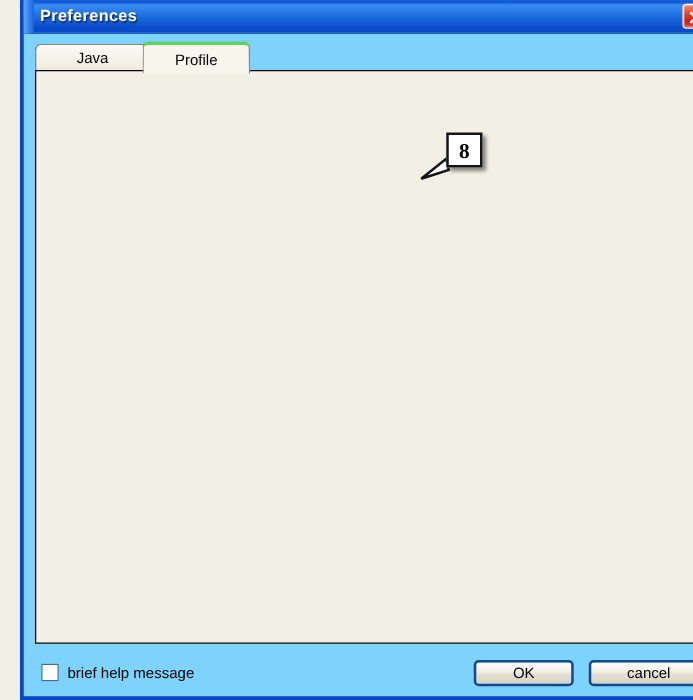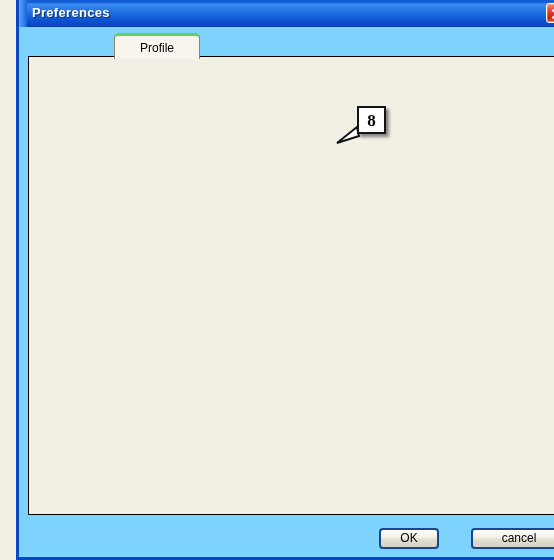--- a/index.html
+++ b/index.html
@@ -166,21 +166,21 @@
 
   
   .footer-check{
     position:absolute;left:14px;top:531px;height:15px;line-height:15px;
     padding-left:21px;font-size:12px;white-space:nowrap;cursor:pointer;
   }
   .footer-check .cbx2{
     position:absolute;left:0;top:0;width:14px;height:14px;
     box-sizing:border-box;background:#fff;border:1px solid #3b6ea5;
   }
-  #ok-button{left:360px;top:528px;width:60px;}
+  #ok-button{left:360px;top:528px;width:80px;}
   #cancel-button{left:452px;top:528px;width:96px;}
 
   
   .callout{
     position:absolute;left:338px;top:106px;width:34px;height:33px;
     z-index:20;pointer-events:none;
   }
   .callout .bubble{
     position:absolute;left:0;top:0;width:29px;height:28px;
     box-sizing:border-box;
@@ -201,20 +201,21 @@
     <div class="tb-left"></div>
     <div class="title-text">Preferences</div>
     <div class="close-btn">
       <svg width="15" height="14" viewBox="0 0 15 14">
         <path d="M3 2 L7.5 6 L12 2 L13.5 3.5 L9.5 7 L13.5 10.5 L12 12 L7.5 8 L3 12 L1.5 10.5 L5.5 7 L1.5 3.5 Z" fill="#ffffff"></path>
       </svg>
     </div>
   </div>
 
   <div class="tabstrip">
+    <div class="tab tab-java">Java</div>
     <div class="tab tab-profile sel">Profile</div>
   </div>
 
   <div class="panel"></div>
 
   <div class="group" id="profile-group">
     <span class="group-label">Profile</span>
     <div class="plist">
 
       <div class="prow">
@@ -321,20 +322,24 @@
     </span>
   </div>
 
   <div class="group" id="libs-group">
     <span class="group-label">Libraries Needed for Mobile Application</span>
   </div>
   <div id="libs-list"></div>
   <div class="btn focus" style="left:434px;top:443px;width:72px;">Add</div>
   <div class="btn disabled" style="left:434px;top:474px;width:72px;">Remove</div>
 
+  <div class="footer-check">
+    <span class="cbx2"></span>
+    <span>brief help message</span>
+  </div>
   <div class="btn focus" id="ok-button">OK</div>
   <div class="btn focus" id="cancel-button">cancel</div>
 
   <div class="callout">
     <svg class="tail" width="30" height="22" viewBox="0 0 30 22">
       <path d="M2 21 L22 5 L24 14 Z" fill="#ffffff" stroke="#141414" stroke-width="2"></path>
     </svg>
     <div class="bubble">8</div>
   </div>
 

